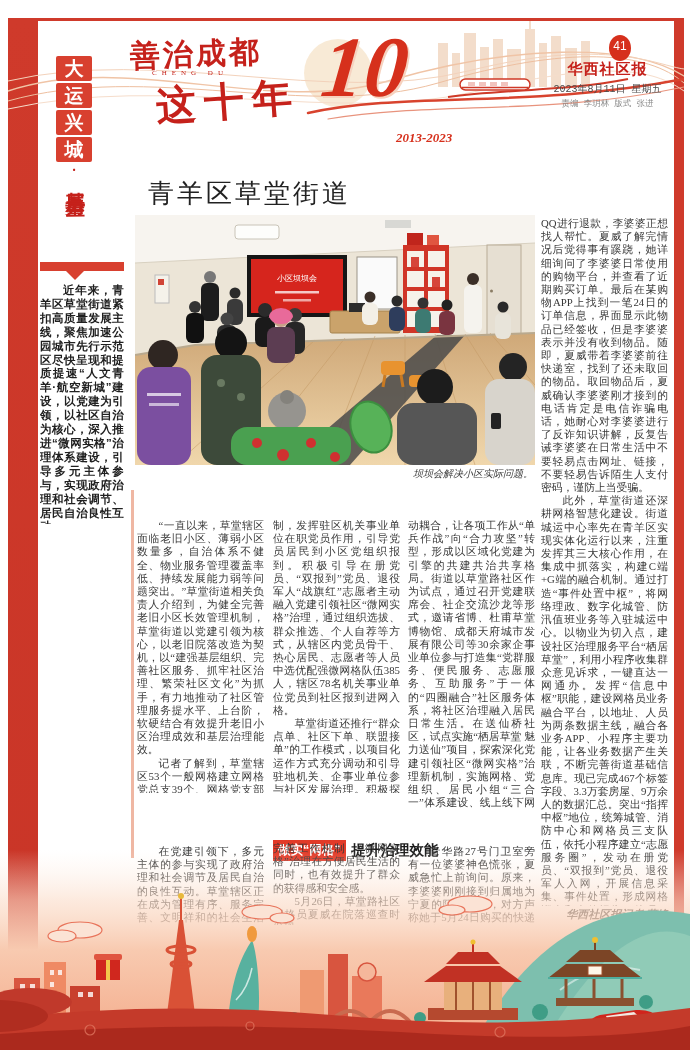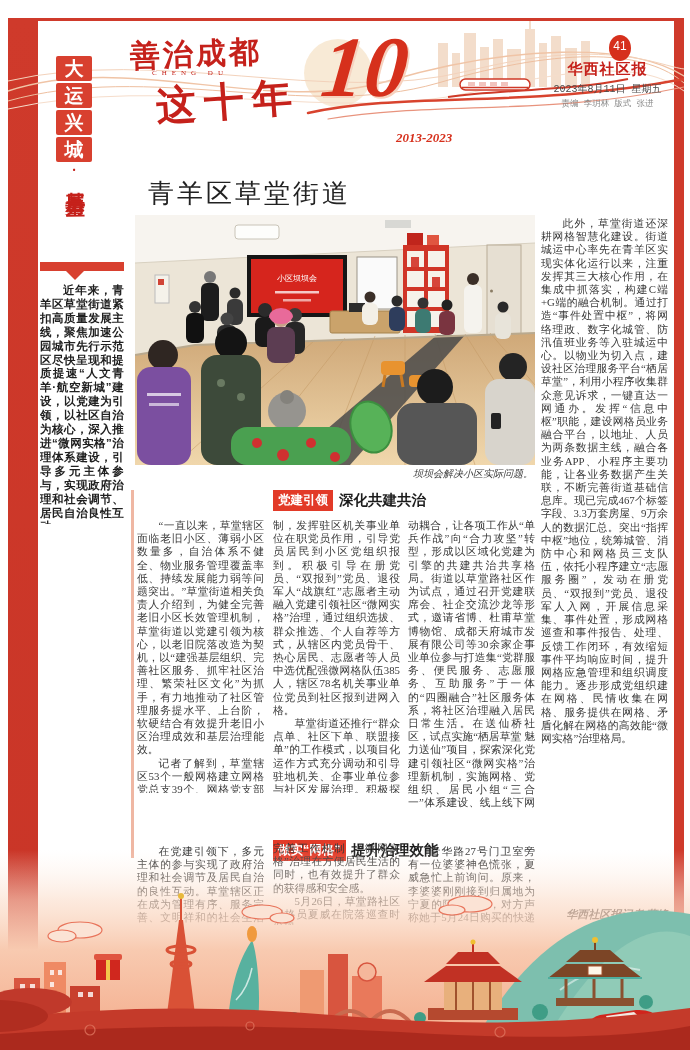--- a/index.html
+++ b/index.html
@@ -295,24 +295,20 @@
         </g>
       <g>
           <circle cx="378" cy="152" r="14" fill="#242424"></circle>
           <rect x="350" y="164" width="50" height="86" rx="14" fill="#d8d4cc"></rect>
          <rect x="356" y="198" width="10" height="16" rx="2" fill="#222"></rect>
         </g>
     </g>
   </svg>
   <div class="abs" id="caption">坝坝会解决小区实际问题。</div>
 
-  <div class="abs sec-head" id="sec1">
-    <span class="sec-tag">党建引领</span>
-    <span class="sec-title">深化共建共治</span>
-  </div>
 
   <div class="abs bodycol" id="col-a-main">
     <p class="ind">“一直以来，草堂辖区面临老旧小区、薄弱小区数量多，自治体系不健全、物业服务管理覆盖率低、持续发展能力弱等问题突出。”草堂街道相关负责人介绍到，为健全完善老旧小区长效管理机制，草堂街道以党建引领为核心，以老旧院落改造为契机，以“建强基层组织、完善社区服务、抓牢社区治理、繁荣社区文化”为抓手，有力地推动了社区管理服务提水平、上台阶，软硬结合有效提升老旧小区治理成效和基层治理能效。</p>
     <p class="ind">记者了解到，草堂辖区53个一般网格建立网格党总支39个、网格党支部14个，对352个微网格采取“支部+党小组”、“支部+院落（楼栋）”、“支部+网格”等模式，充分发挥“党员双报到”机</p>
   </div>
   <div class="abs bodycol" id="col-a-close">
     <p class="ind">在党建引领下，多元主体的参与实现了政府治理和社会调节及居民自治的良性互动。草堂辖区正在成为管理有序、服务完善、文明祥和的社会生活共同体。通过不断</p>
   </div>
 
   <div class="abs bodycol" id="col-b-main">
@@ -330,20 +326,21 @@
   </div>
 
   <div class="abs bodycol" id="col-c-main">
     <p>动耦合，让各项工作从“单兵作战”向“合力攻坚”转型，形成以区域化党建为引擎的共建共治共享格局。街道以草堂路社区作为试点，通过召开党建联席会、社企交流沙龙等形式，邀请省博、杜甫草堂博物馆、成都天府城市发展有限公司等30余家企事业单位参与打造集“党群服务、便民服务、志愿服务、互助服务”于一体的“四圈融合”社区服务体系，将社区治理融入居民日常生活。在送仙桥社区，试点实施“栖居草堂 魅力送仙”项目，探索深化党建引领社区“微网实格”治理新机制，实施网格、党组织、居民小组“三合一”体系建设、线上线下网格服务阵地建设、“政务、志愿、生活”服务资源库建设。</p>
   </div>
   <div class="abs bodycol" id="col-c-low">
     <p class="ind">青华路27号门卫室旁有一位婆婆神色慌张，夏威急忙上前询问。原来，李婆婆刚刚接到归属地为宁夏的陌生电话，对方声称她于5月24日购买的快递不小心遗失，需要添加</p>
   </div>
 
   <div class="abs bodycol" id="col-d">
+    <p>QQ进行退款，李婆婆正想找人帮忙。夏威了解完情况后觉得事有蹊跷，她详细询问了李婆婆日常使用的购物平台，并查看了近期购买订单。最后在某购物APP上找到一笔24日的订单信息，界面显示此物品已经签收，但是李婆婆表示并没有收到物品。随即，夏威带着李婆婆前往快递室，找到了还未取回的物品。取回物品后，夏威确认李婆婆刚才接到的电话肯定是电信诈骗电话，她耐心对李婆婆进行了反诈知识讲解，反复告诫李婆婆在日常生活中不要轻易点击网址、链接，不要轻易告诉陌生人支付密码，谨防上当受骗。</p>
     <p class="ind">此外，草堂街道还深耕网格智慧化建设。街道城运中心率先在青羊区实现实体化运行以来，注重发挥其三大核心作用，在集成中抓落实，构建C端+G端的融合机制。通过打造“事件处置中枢”，将网络理政、数字化城管、防汛值班业务等入驻城运中心。以物业为切入点，建设社区治理服务平台“栖居草堂”，利用小程序收集群众意见诉求，一键直达一网通办。发挥“信息中枢”职能，建设网格员业务融合平台，以地址、人员为两条数据主线，融合各业务APP、小程序主要功能，让各业务数据产生关联，不断完善街道基础信息库。现已完成467个标签字段、3.3万套房屋、9万余人的数据汇总。突出“指挥中枢”地位，统筹城管、消防中心和网格员三支队伍，依托小程序建立“志愿服务圈”，发动在册党员、“双报到”党员、退役军人入网，开展信息采集、事件处置，形成网格巡查和事件报告、处理、反馈工作闭环，有效缩短事件平均响应时间，提升网格应急管理和组织调度能力。逐步形成党组织建在网格、民情收集在网格、服务提供在网格、矛盾化解在网格的高效能“微网实格”治理格局。</p>
   </div>
   <div class="abs" id="byline">华西社区报记者 董峰</div>
 
   <svg class="abs" id="footer-art" viewBox="0 0 690 200">
     <defs>
       <linearGradient id="sky" x1="0" y1="0" x2="0" y2="1">
         <stop offset="0" stop-color="#fdeee4" stop-opacity="0"></stop>
         <stop offset="0.25" stop-color="#fbdcc8" stop-opacity="0.6"></stop>
         <stop offset="0.5" stop-color="#f8cab0"></stop>

